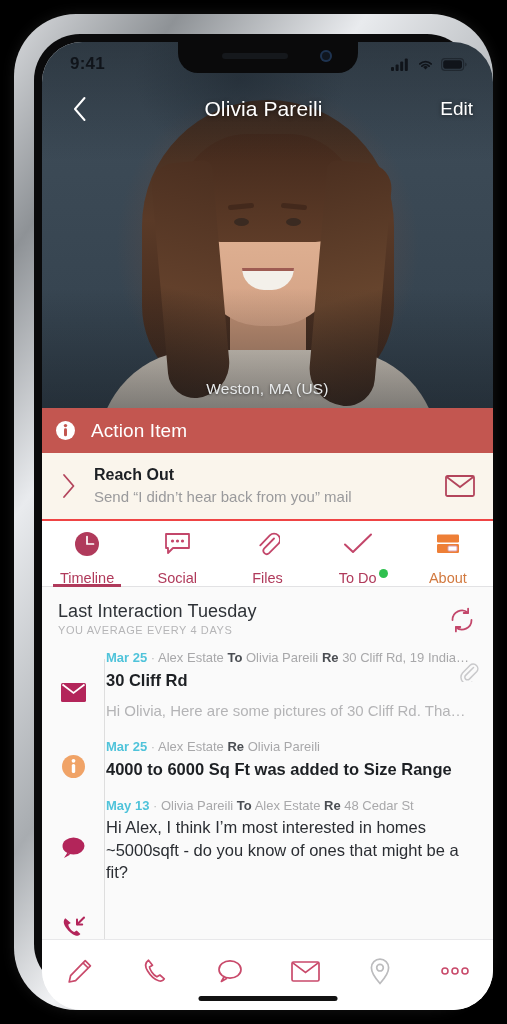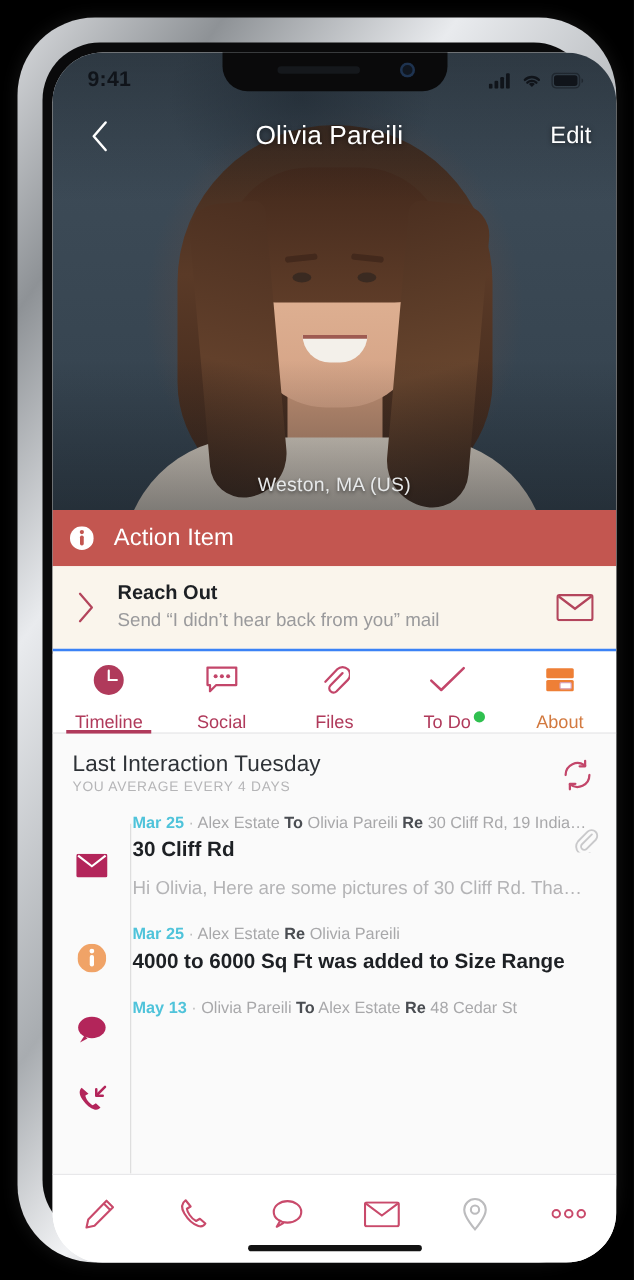--- a/index.html
+++ b/index.html
@@ -135,21 +135,21 @@
   }
 
   
   .action-header{
     position:absolute; left:0; top:366px; width:451px; height:45px;
     background:#C35650; display:flex; align-items:center; padding-left:14px; gap:16px;
   }
   .action-header-title{ color:#fff; font-size:19px; font-weight:500; letter-spacing:.1px; }
   .action-body{
     position:absolute; left:0; top:411px; width:451px; height:68px;
-    background:#FAF5EC; border-bottom:2px solid #3b82f6;
+    background:#FAF5EC; border-bottom:2px solid #ef4444;
     display:flex; align-items:center; padding:0 18px 0 16px; gap:14px; cursor:pointer;
   }
   .action-chevron{ width:22px; display:flex; align-items:center; justify-content:center; }
   .action-texts{ flex:1; }
   .action-title{ font-size:16px; font-weight:700; color:#1d2024; line-height:1.3; }
   .action-sub{ font-size:15px; color:#9a9a9c; line-height:1.35; margin-top:1px; }
   .action-mail{ width:30px; display:flex; align-items:center; justify-content:center; }
 
   
   .tabs{
@@ -434,20 +434,21 @@
           <div class="tl-content">
             <div class="tl-meta">
               <span class="m-date">May 13</span>
               <span class="m-dot"> · </span>
               <span class="m-name">Olivia Pareili</span>
               <span class="m-lbl">To</span>
               <span class="m-val">Alex Estate</span>
               <span class="m-lbl">Re</span>
               <span class="m-val">48 Cedar St</span>
             </div>
+            <div class="tl-title reg">Hi Alex, I think I’m most interested in homes ~5000sqft - do you know of ones that might be a fit?</div>
           </div>
         </div>
 
         <div class="tl-item">
           <div class="tl-ico">
             <svg width="25" height="24" viewBox="0 0 25 24">
               <path d="M4.3 3.2c-2 2-2.3 5 .6 9.3 3 4.4 6.6 7.2 9.5 8 2.4.7 4-.4 5-1.6l-3.7-3.4-2.5 1.6c-1.3-.6-3-2-4.2-3.7-1.2-1.7-1.6-3.2-1.7-4l2.5-1.5z" fill="#B3255A"></path>
               <path d="M23 2.5 16.3 9.2" stroke="#B3255A" stroke-width="2" stroke-linecap="round"></path>
               <path d="M16 4.4v5.2h5.2" fill="none" stroke="#B3255A" stroke-width="2" stroke-linecap="round" stroke-linejoin="round"></path>
             </svg>

